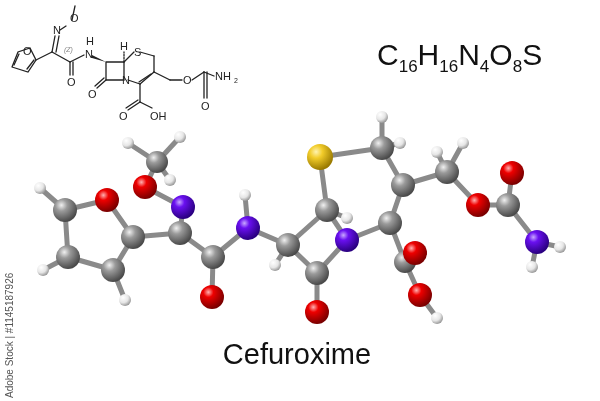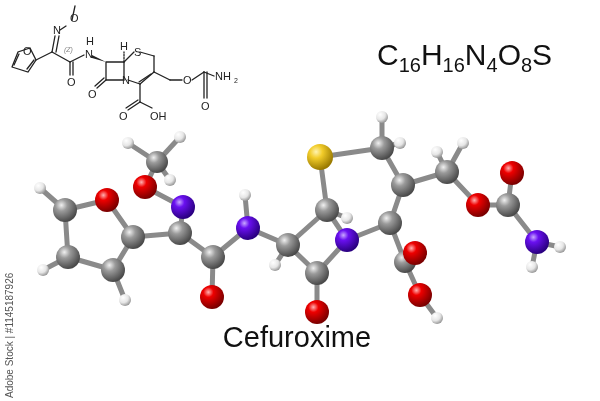--- a/index.html
+++ b/index.html
@@ -1,20 +1,20 @@
 <!DOCTYPE html>
 <html><head>
 <meta charset="utf-8">
 <style>
   html, body { margin:0; padding:0; background:#ffffff; }
   body { width:600px; height:401px; position:relative; overflow:hidden; font-family:"Liberation Sans", sans-serif; }
   .stage { position:absolute; left:0; top:0; width:600px; height:401px; }
   .formula { position:absolute; left:377px; top:38px; font-size:30px; color:#111; letter-spacing:0px; white-space:nowrap; }
-  .formula sub { font-size:20px; vertical-align:-7px; }
-  .name { position:absolute; left:0; width:600px; top:321px; text-align:center; font-size:29px; color:#111; }
+  .formula sub { font-size:17px; vertical-align:-7px; }
+  .name { position:absolute; left:0; width:600px; top:338px; text-align:center; font-size:29px; color:#111; }
   .name span { position:relative; left:-3px; }
   .watermark-id { position:absolute; left:4px; top:398px; transform-origin:0 0; transform:rotate(-90deg); font-size:10px; color:#555; white-space:nowrap; }
   svg text { font-family:"Liberation Sans", sans-serif; }
 </style>
 </head>
 <body>
 
 <div class="stage">
 
   <svg width="300" height="130" viewBox="0 0 300 130" style="position:absolute;left:0;top:0;">

